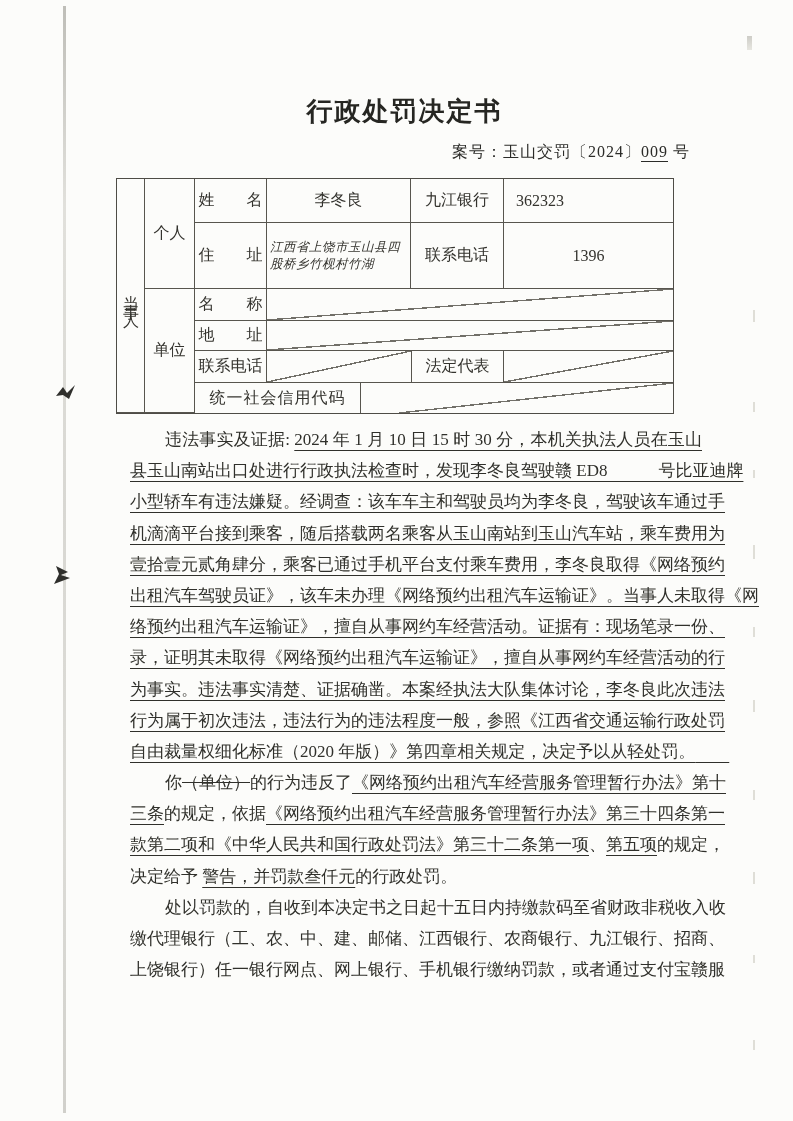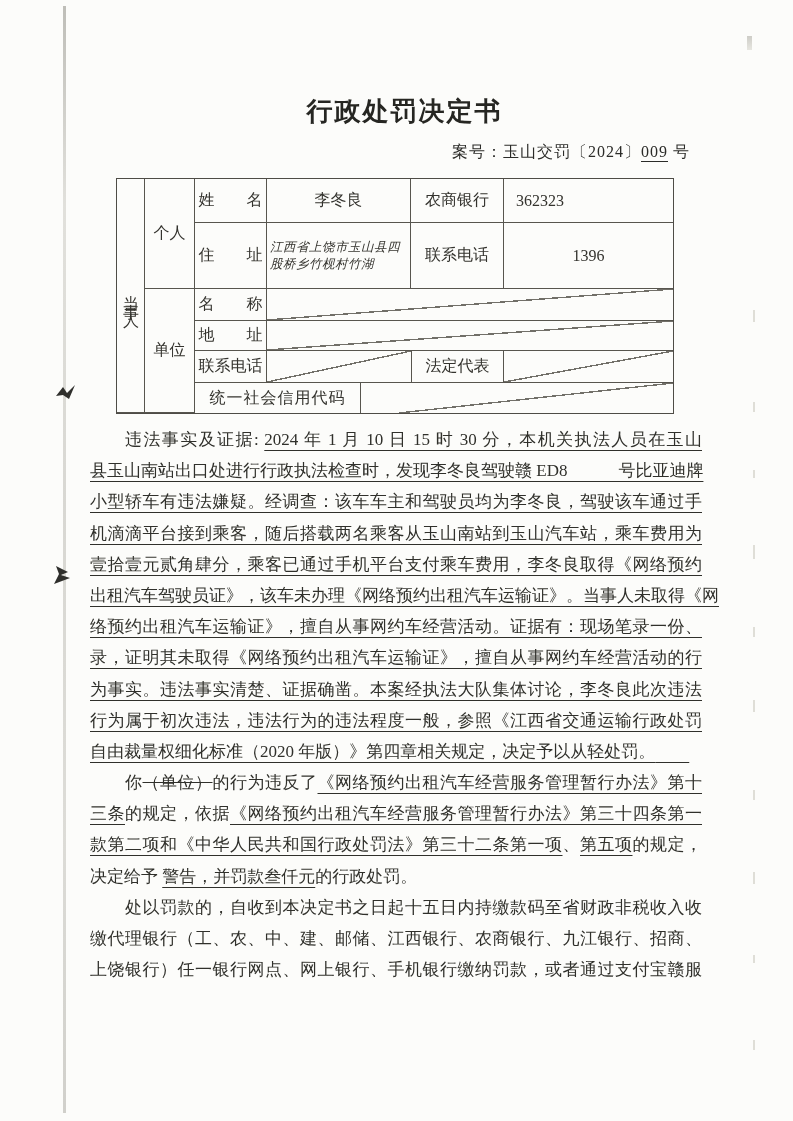--- a/index.html
+++ b/index.html
@@ -63,21 +63,21 @@
   .w-e2{ flex:1; }
   .w-code{ width:166px; border-right:1px solid #57554e; letter-spacing:1px; }
   .w-codee{ flex:1; }
   
   .body-text{
     position:absolute; left:90px; top:424px; width:612px;
     font-size:17px; color:#30302b;
   }
   .bline{
     height:31.2px; line-height:31.2px; white-space:nowrap;
-    text-align:justify; text-align-last:justify;
+    text-align:justify; text-align-last:justify;margin-left:40px;
   }
   .bline.short{ text-align-last:auto; }
   .bline.indent{ padding-left:35px; box-sizing:border-box; }
   .bline .u{ text-decoration:underline; text-underline-offset:5px; text-decoration-thickness:1px; }
   .bline .st{ text-decoration:line-through; }
 </style>
 </head>
 <body>
 
 <div class="page">
@@ -112,21 +112,21 @@
     </div>
     <div class="cell" style="grid-area:1/2/3/3;">
       <span>个人</span>
     </div>
     <div class="cell" style="grid-area:3/2/7/3;">
       <span>单位</span>
     </div>
 
     <div class="cell lab" style="grid-area:1/3/2/4;">姓　　名</div>
     <div class="cell" style="grid-area:1/4/2/5;">李冬良</div>
-    <div class="cell lab" style="grid-area:1/5/2/6;">农商银行</div>
+    <div class="cell lab" style="grid-area:1/5/2/6;">九江银行</div>
     <div class="cell val-left noR" style="grid-area:1/6/2/7;">362323</div>
 
     <div class="cell lab" style="grid-area:2/3/3/4;">住　　址</div>
     <div class="cell addr" style="grid-area:2/4/3/5;font-style:italic;">江西省上饶市玉山县四股桥乡竹枧村竹湖</div>
     <div class="cell lab" style="grid-area:2/5/3/6;">联系电话</div>
     <div class="cell noR" style="grid-area:2/6/3/7;">1396</div>
 
     <div class="cell lab" style="grid-area:3/3/4/4;">名　　称</div>
     <div class="cell diag noR" style="grid-area:3/4/4/7;"></div>
 

